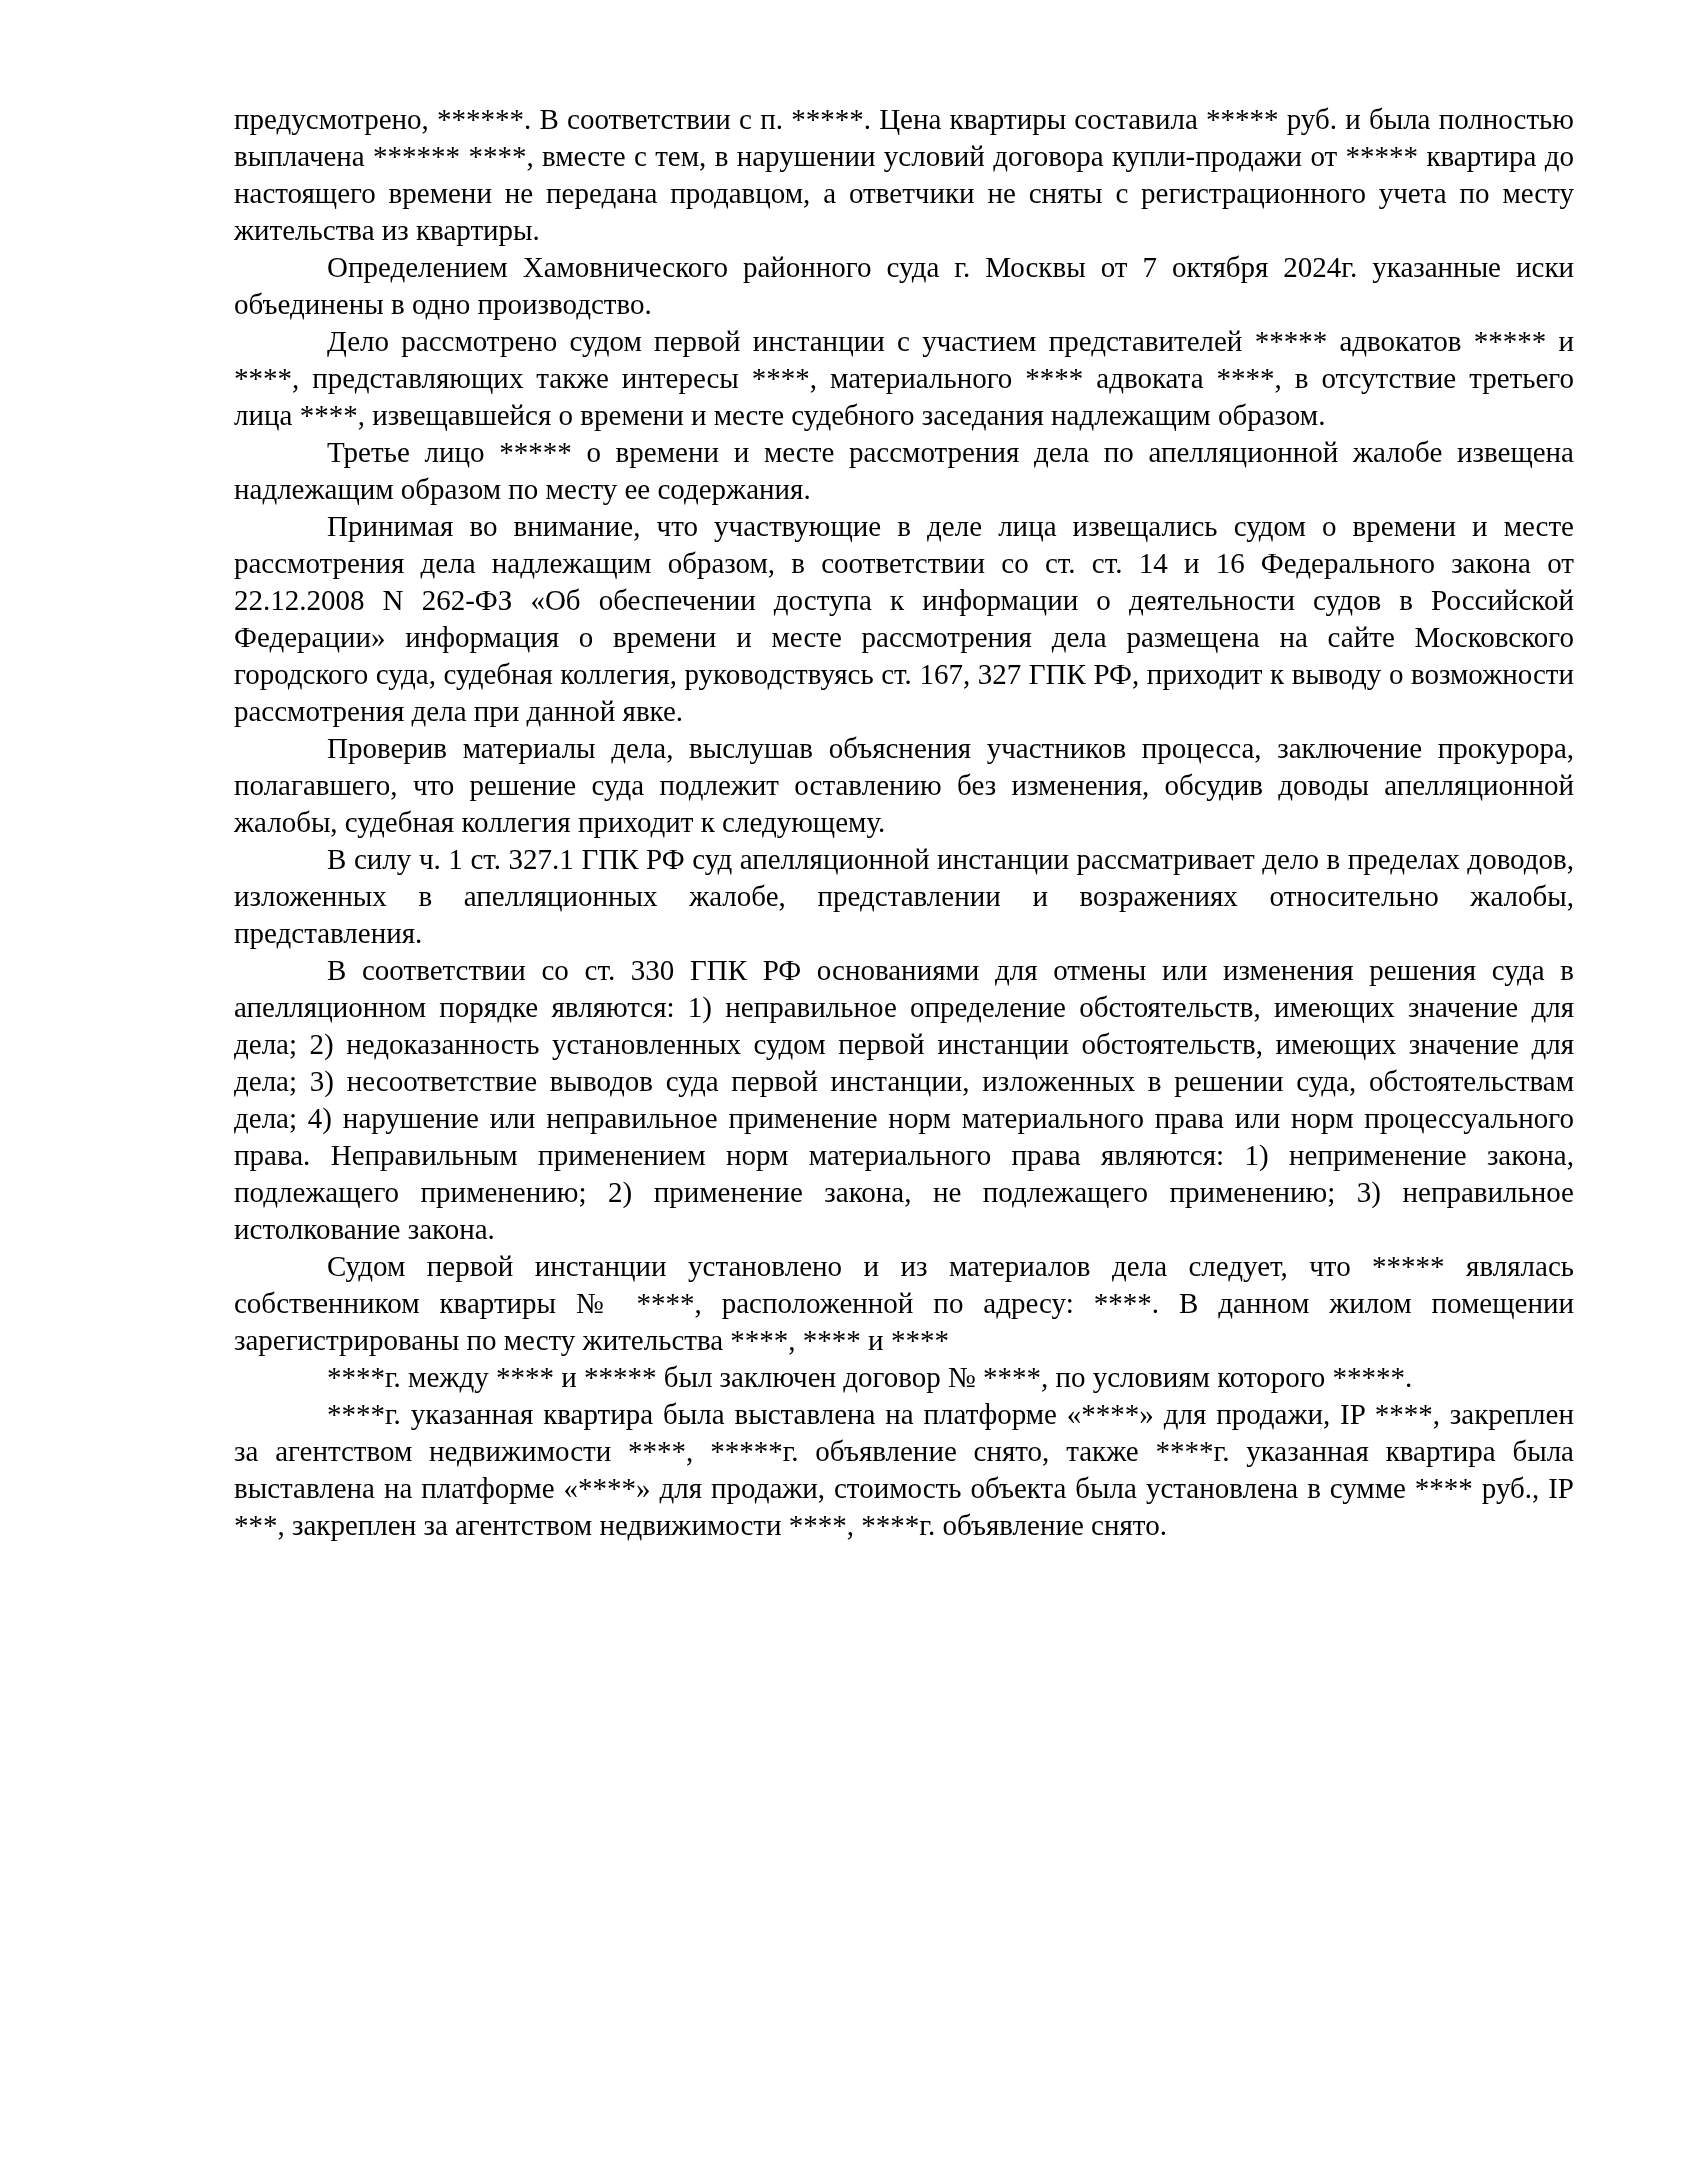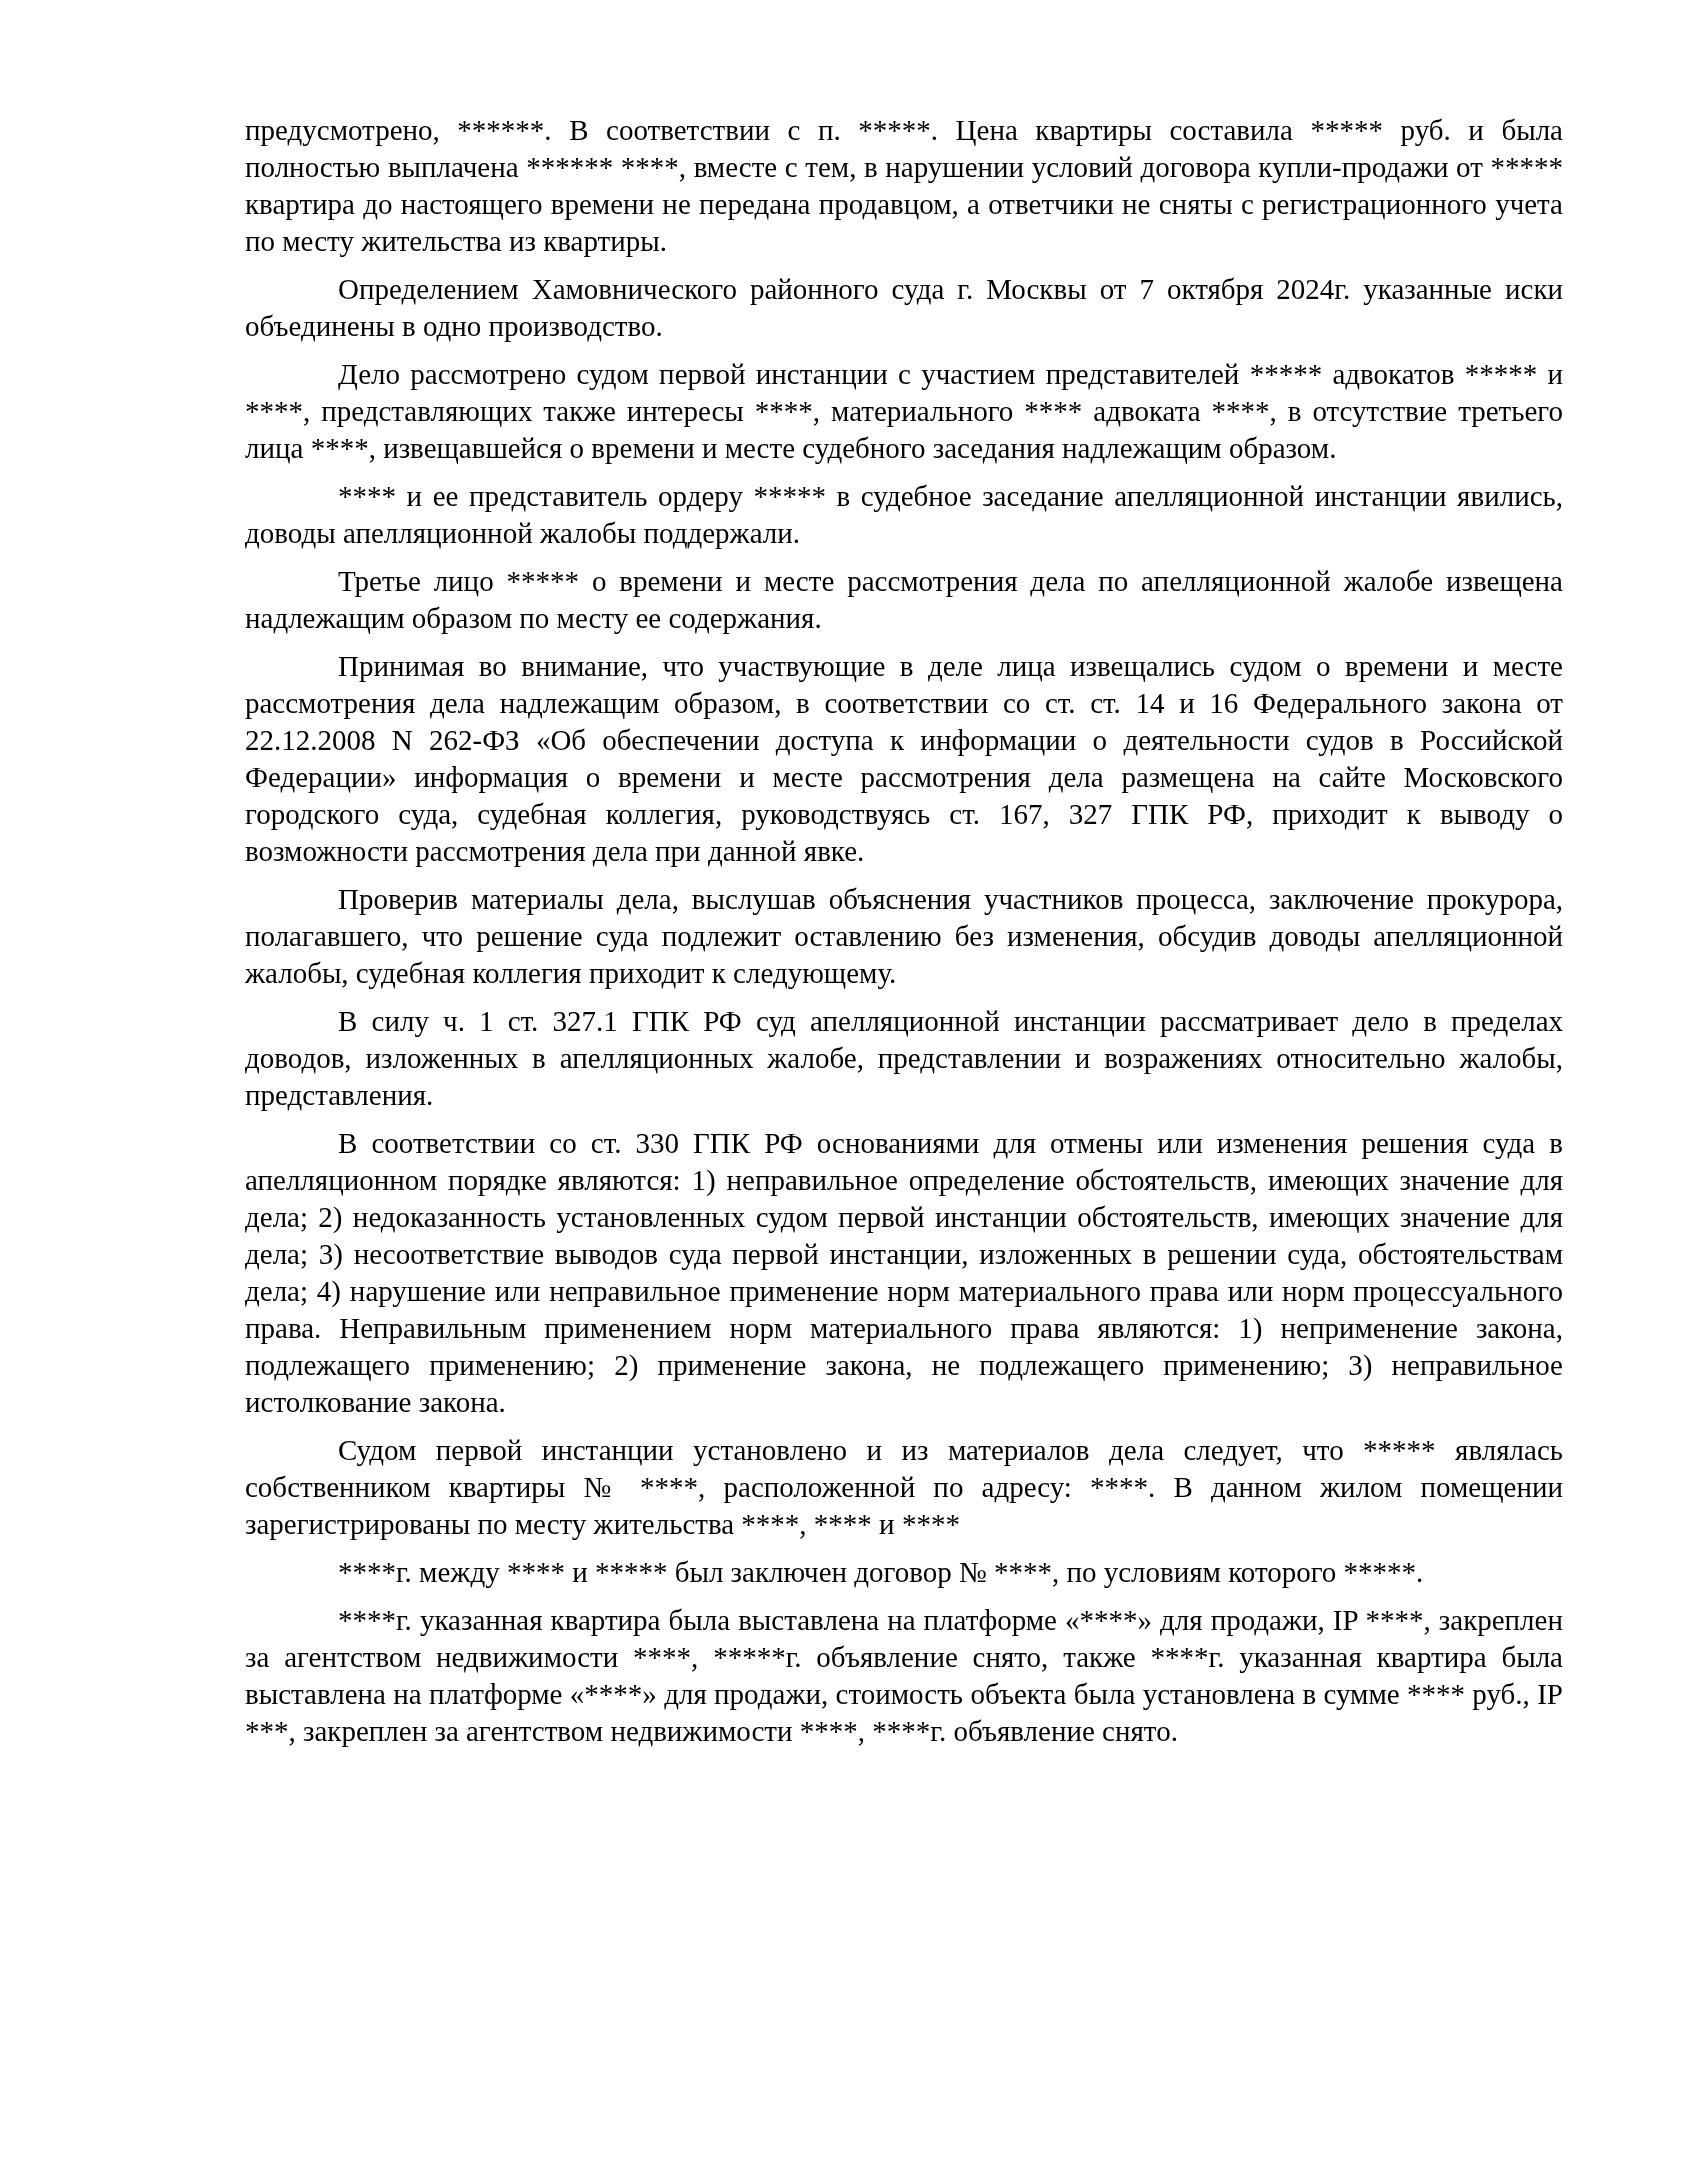--- a/index.html
+++ b/index.html
@@ -8,34 +8,33 @@
     position: absolute;
     left: 234px;
     top: 101px;
     width: 1340px;
     font-family: "Liberation Serif", "DejaVu Serif", serif;
     font-size: 29px;
     line-height: 37px;
     color: #000000;
   }
   .para {
-    margin: 11px;
+    margin: 0;
     text-align: justify;
     text-indent: 93px;
   }
   .para.noindent { text-indent: 0; }
 </style>
 </head>
 <body>
 
 <div class="page">
   <p class="para noindent">предусмотрено, ******. В соответствии с п. *****. Цена квартиры составила ***** руб. и была полностью выплачена ****** ****, вместе с тем, в нарушении условий договора купли-продажи от ***** квартира до настоящего времени не передана продавцом, а ответчики не сняты с регистрационного учета по месту жительства из квартиры.</p>
   <p class="para">Определением Хамовнического районного суда г. Москвы от 7 октября 2024г. указанные иски объединены в одно производство.</p>
   <p class="para">Дело рассмотрено судом первой инстанции с участием представителей ***** адвокатов ***** и ****, представляющих также интересы ****, материального **** адвоката ****, в отсутствие третьего лица ****, извещавшейся о времени и месте судебного заседания надлежащим образом.</p>
-  <p class="para">**** и ее представитель ордеру ***** в судебное заседание апелляционной инстанции явились, доводы апелляционной жалобы поддержали.</p>
   <p class="para">Третье лицо ***** о времени и месте рассмотрения дела по апелляционной жалобе извещена надлежащим образом по месту ее содержания.</p>
   <p class="para">Принимая  во внимание, что участвующие в деле лица извещались судом о времени  и месте рассмотрения дела надлежащим образом, в соответствии со ст. ст. 14 и 16 Федерального закона от 22.12.2008 N 262-ФЗ «Об обеспечении доступа к информации о деятельности судов в Российской Федерации» информация о времени и месте рассмотрения дела размещена на сайте Московского городского суда, судебная коллегия, руководствуясь ст. 167, 327 ГПК РФ, приходит к выводу о возможности рассмотрения дела при данной явке.</p>
   <p class="para">Проверив материалы дела, выслушав объяснения участников процесса, заключение прокурора, полагавшего, что решение суда подлежит оставлению без изменения, обсудив доводы апелляционной жалобы, судебная коллегия приходит к следующему.</p>
   <p class="para">В силу ч. 1 ст. 327.1 ГПК РФ суд апелляционной инстанции рассматривает дело в пределах доводов, изложенных в апелляционных жалобе, представлении и возражениях относительно жалобы, представления.</p>
   <p class="para">В соответствии со ст. 330 ГПК РФ основаниями для отмены или изменения решения суда в апелляционном порядке являются: 1) неправильное определение обстоятельств, имеющих значение для дела; 2) недоказанность установленных судом первой инстанции обстоятельств, имеющих значение для дела; 3) несоответствие выводов суда первой инстанции, изложенных в решении суда, обстоятельствам дела; 4) нарушение или неправильное применение норм материального права или норм процессуального права. Неправильным применением норм материального права являются: 1) неприменение закона, подлежащего применению; 2) применение закона, не подлежащего применению; 3) неправильное истолкование закона.</p>
   <p class="para">Судом первой инстанции установлено и из материалов дела следует, что ***** являлась собственником квартиры № ****, расположенной по адресу: ****. В данном жилом помещении зарегистрированы по месту жительства ****, **** и ****</p>
   <p class="para">****г. между **** и ***** был заключен договор № ****, по условиям которого *****.</p>
   <p class="para">****г. указанная квартира была выставлена на платформе «****» для продажи, IP ****, закреплен за агентством недвижимости ****, *****г. объявление снято, также ****г. указанная квартира была выставлена на платформе «****» для продажи, стоимость объекта была установлена в сумме **** руб., IP ***, закреплен за агентством недвижимости ****, ****г. объявление снято.</p>
 </div>
 

